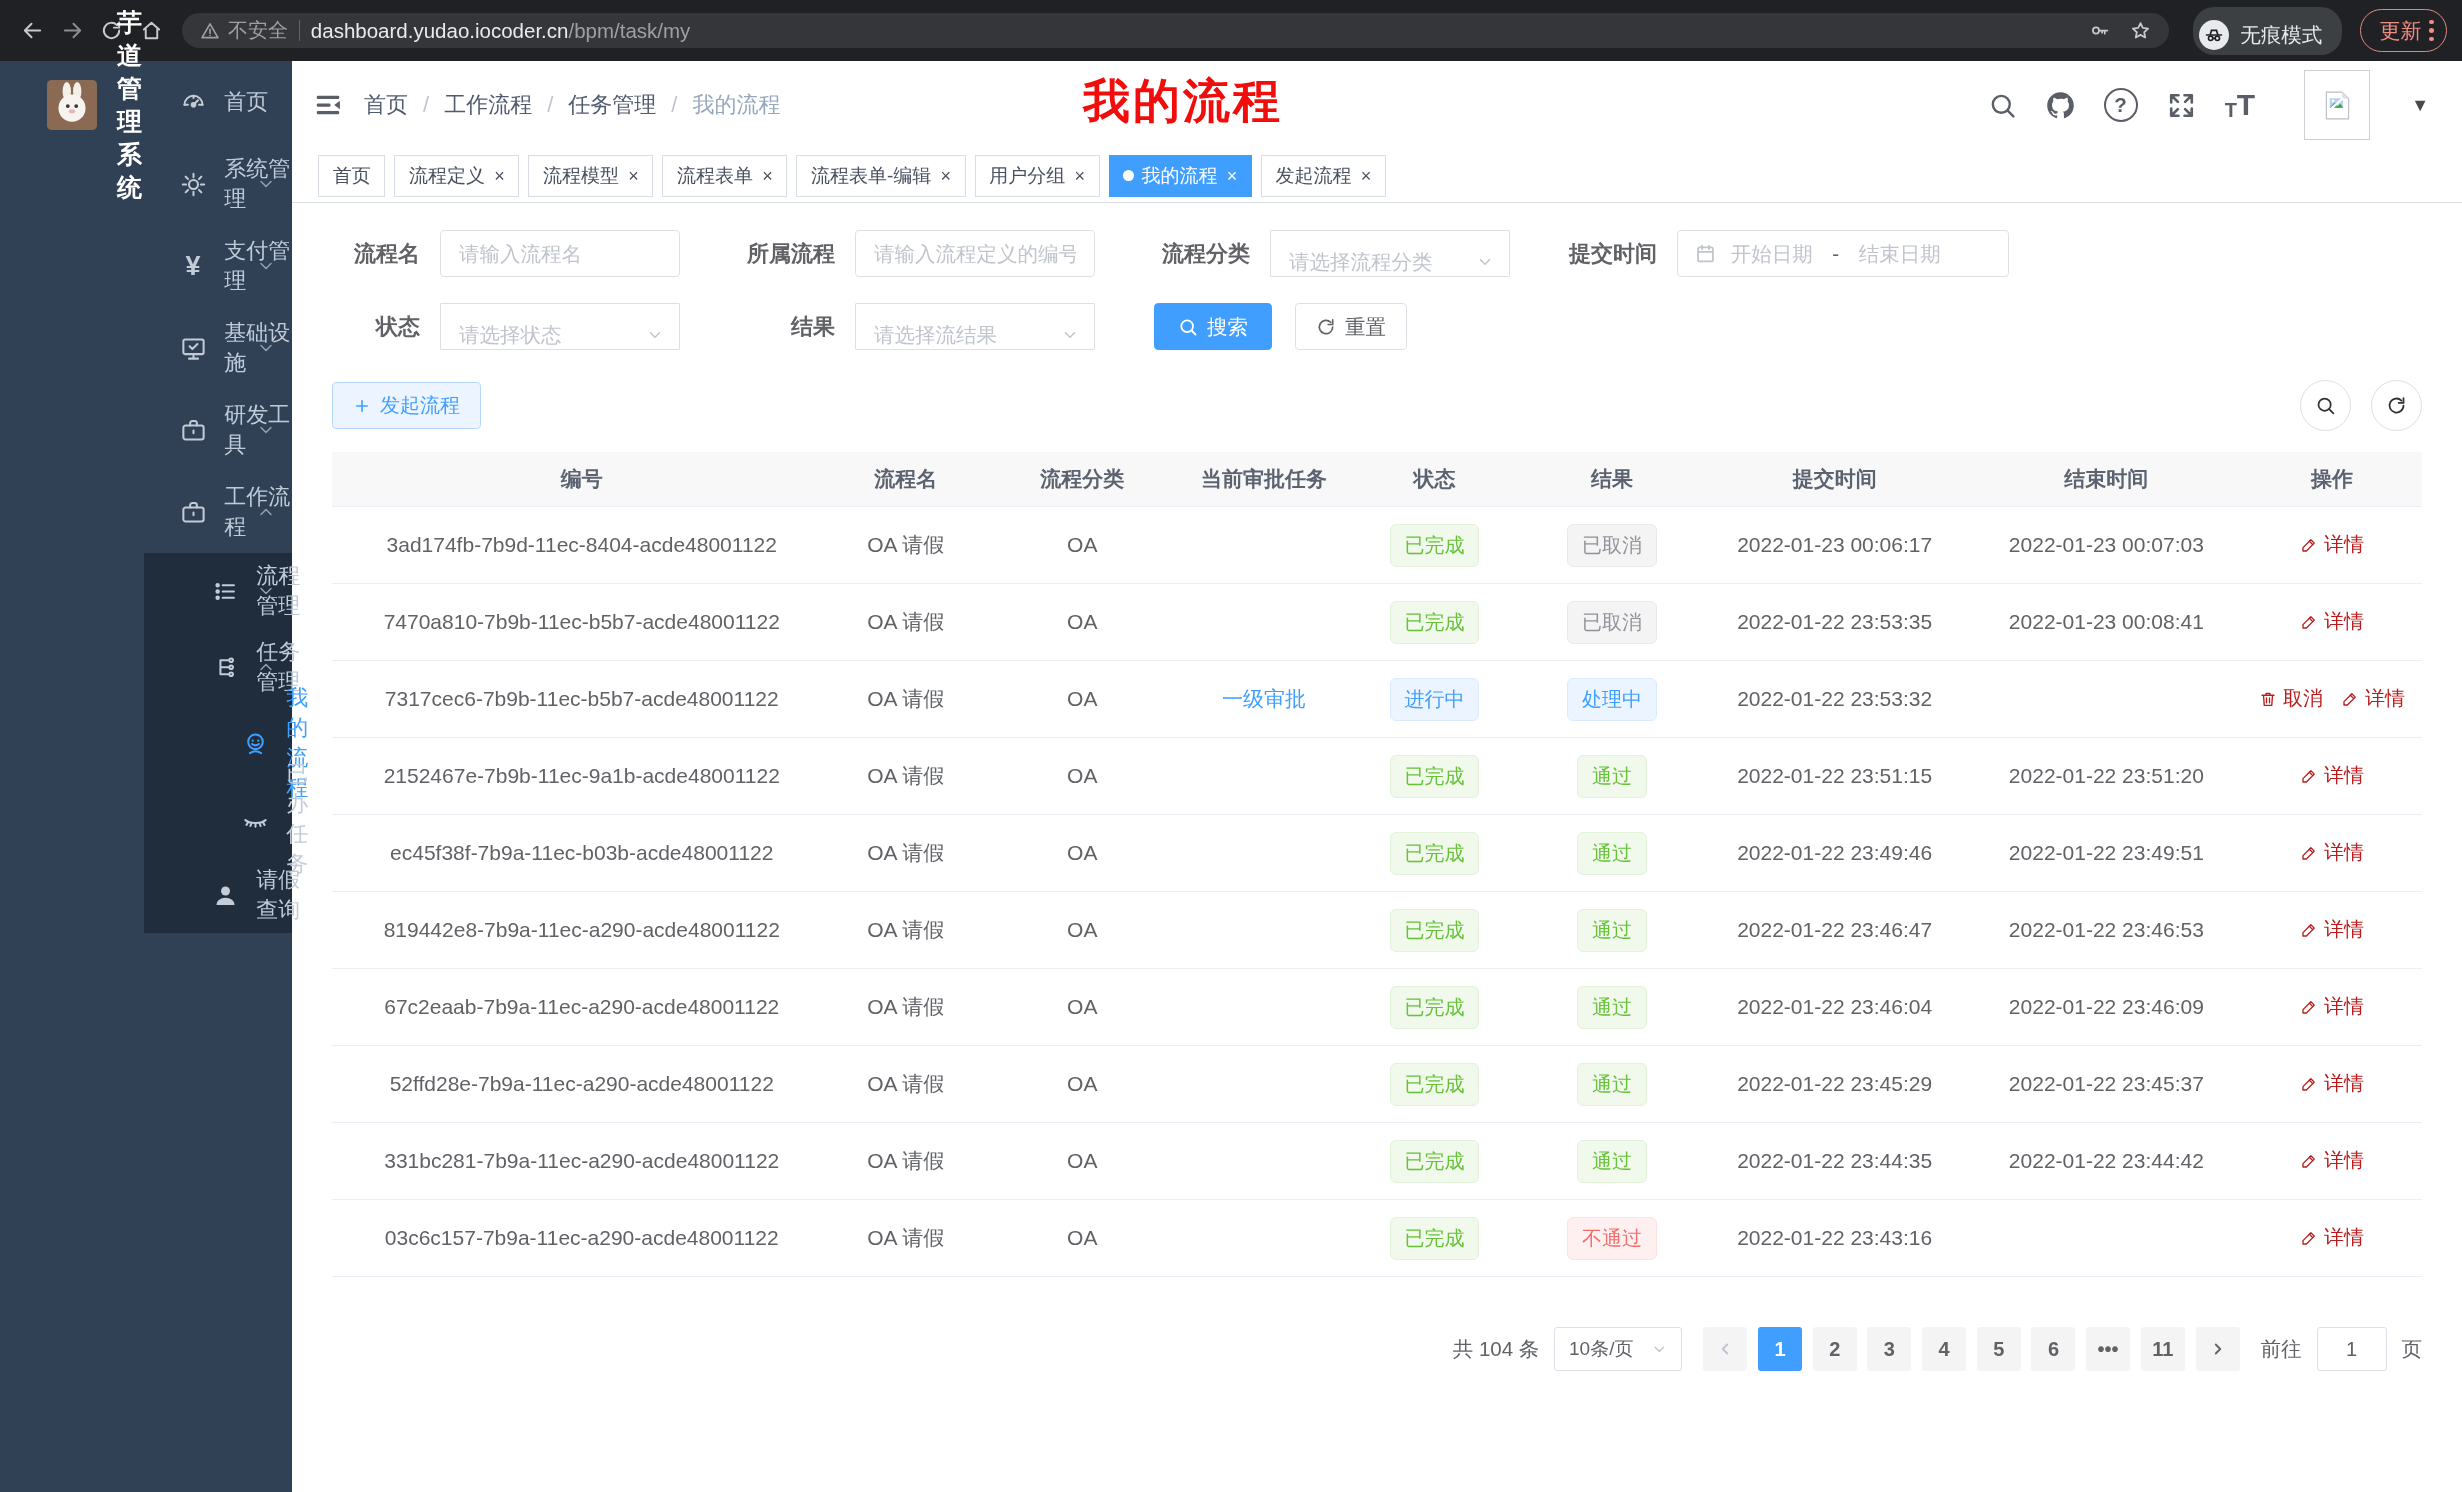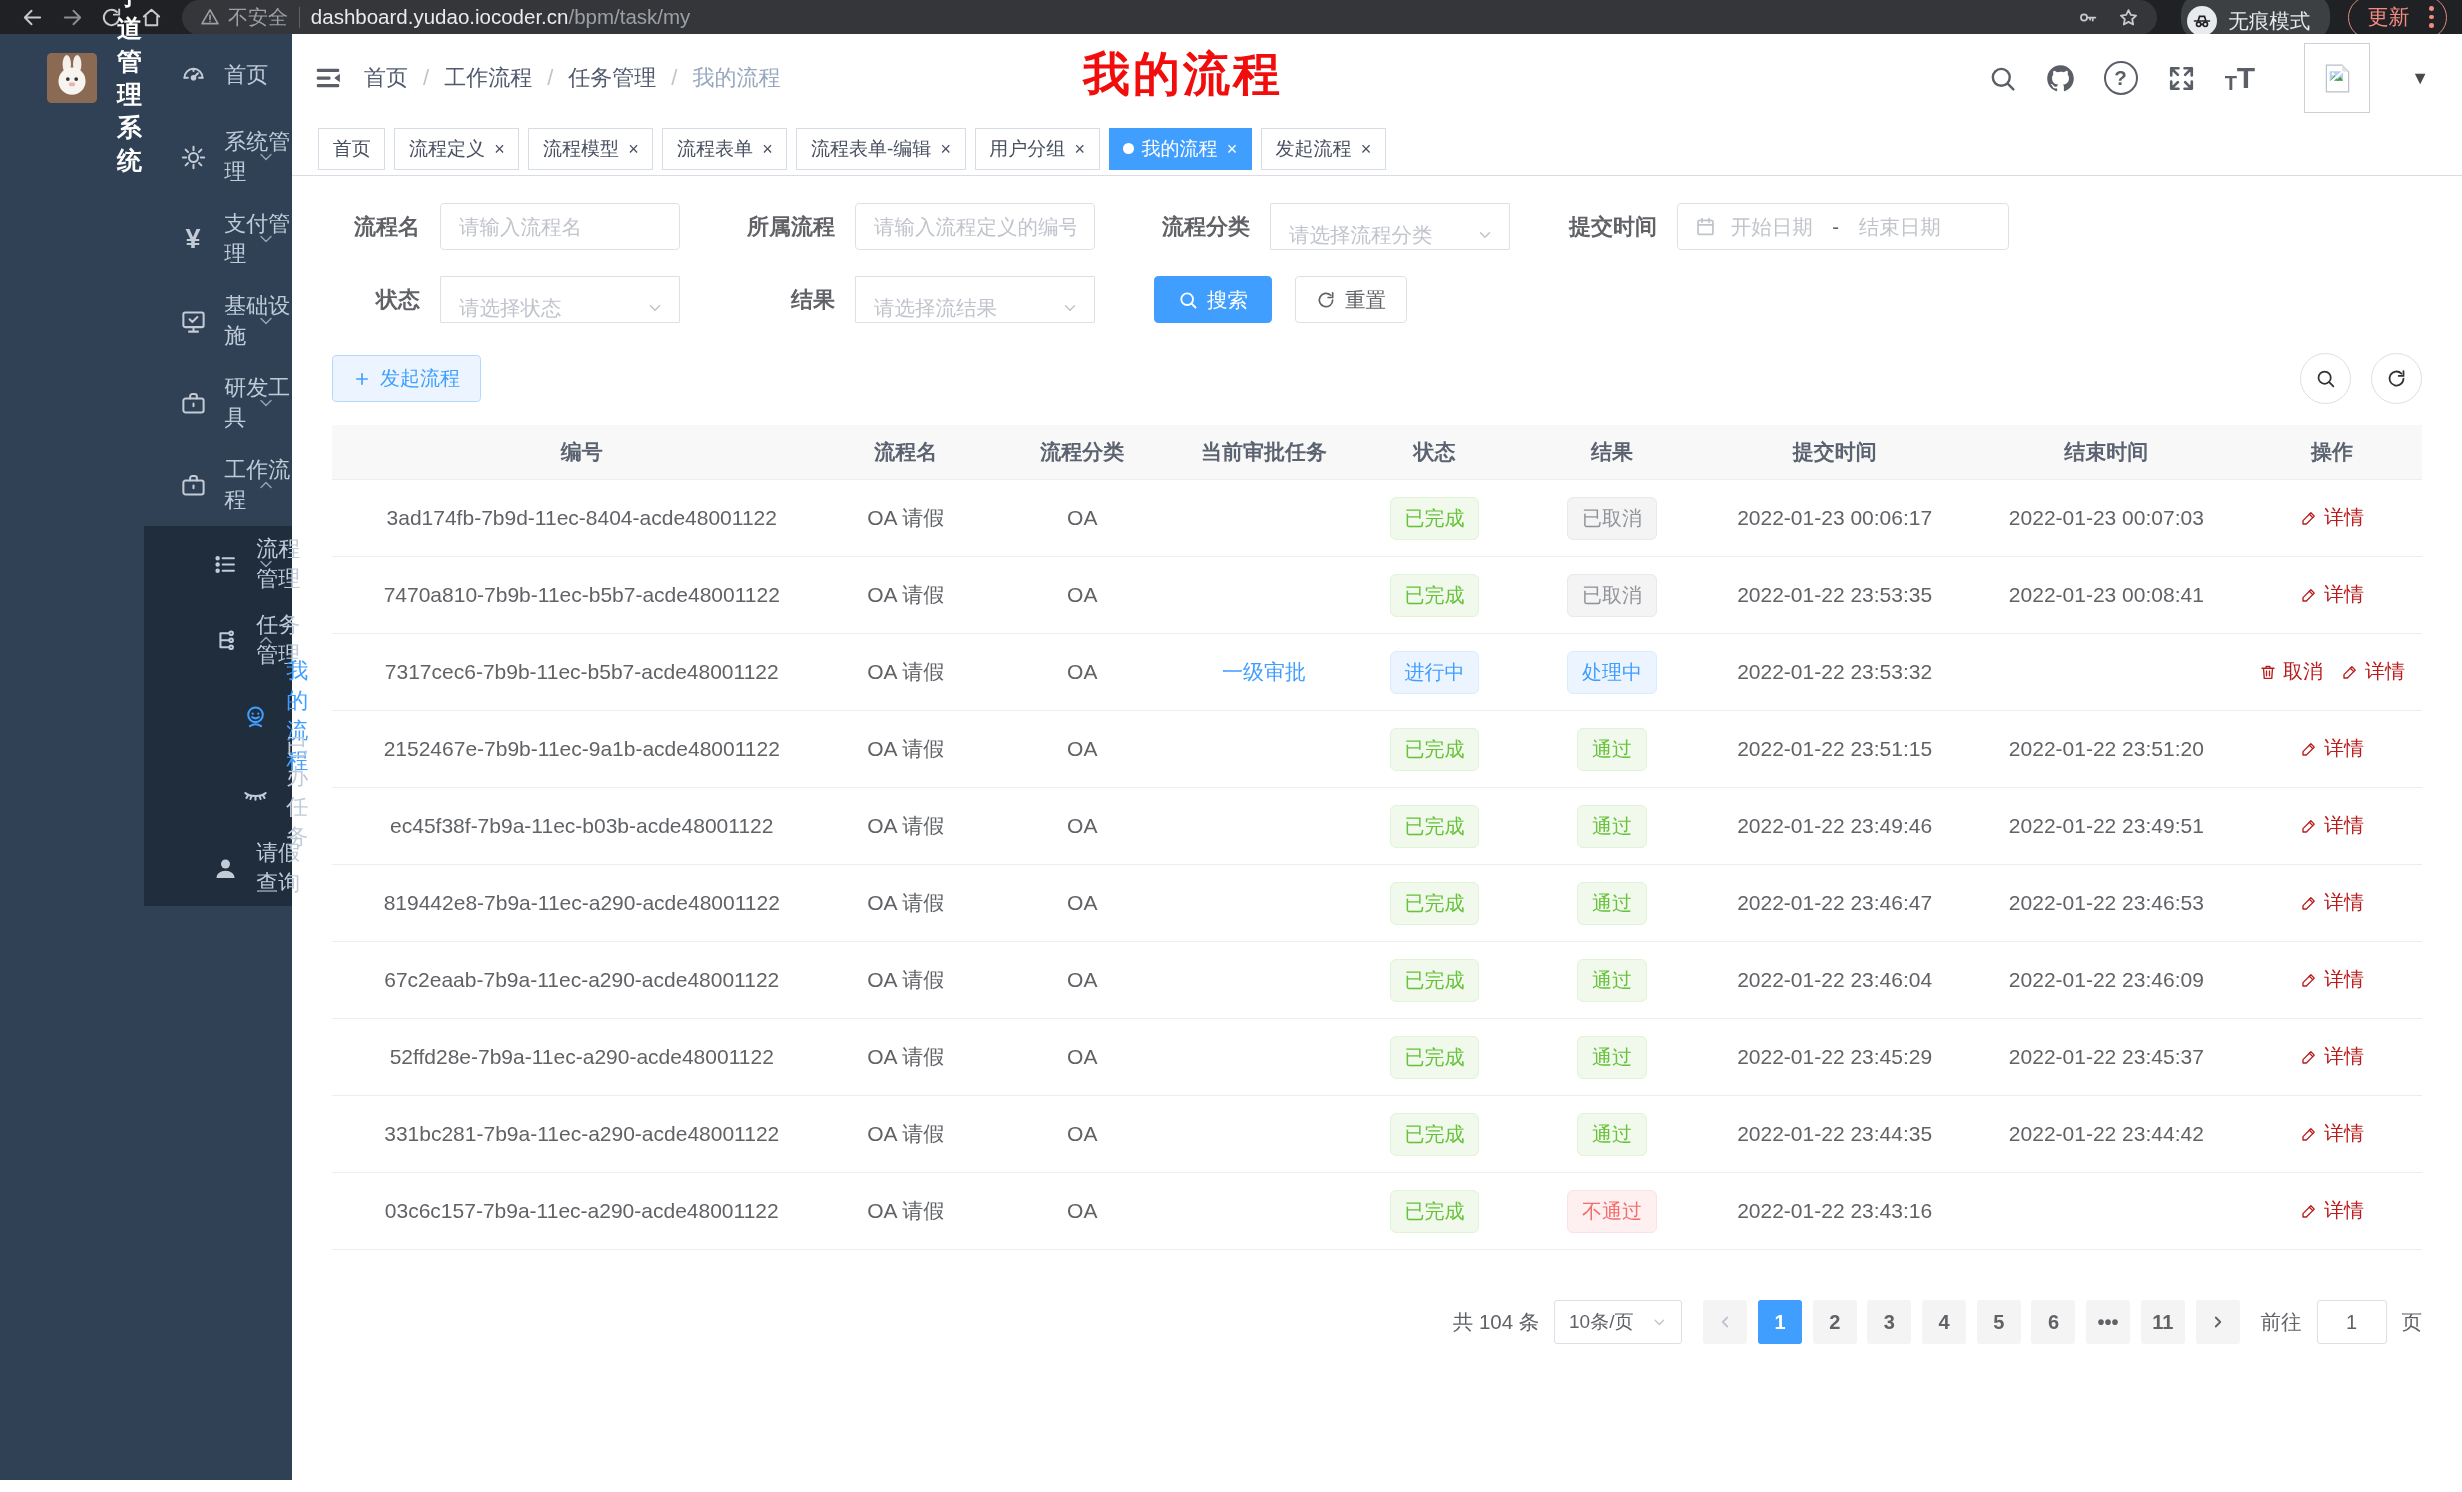--- a/index.html
+++ b/index.html
@@ -1,36 +1,36 @@
 <!DOCTYPE html>
 <html style="font-size:12px"><head>
 <meta charset="utf-8">
 <style>
   html,body{margin:0;padding:0}
   body{width:2462px;height:1493px;overflow:hidden;background:#fff;
        font-family:"Liberation Sans","DejaVu Sans",sans-serif;-webkit-font-smoothing:antialiased}
   svg{display:block}
 
   
-  .chrome{height:34px;background:#202124;display:flex;align-items:center;padding:0 15px;gap:4.6px}
+  .chrome{height:61px;background:#202124;display:flex;align-items:center;padding:0 15px;gap:4.6px}
   .nav-ic{width:35px;height:35px;border-radius:50%;display:flex;align-items:center;justify-content:center;color:#c7cacd;flex:0 0 auto}
   .nav-ic svg{width:23px;height:23px}
   .omnibox{flex:1;height:35px;background:#35363a;border-radius:18px;display:flex;align-items:center;padding:0 18px;margin:0 9px;gap:10.7px;min-width:0}
   .omni-warn{color:#9aa0a6;display:flex;align-items:center;gap:7.6px;font-size:20px}
   .omni-warn svg{width:20px;height:20px}
   .omni-sep{width:1.5px;height:21px;background:#5f6368}
   .url{font-size:20.5px;white-space:nowrap;overflow:hidden}
   .url-host{color:#e8eaed}
   .url-path{color:#9aa0a6}
   .omni-right{margin-left:auto;display:flex;align-items:center;gap:20px;color:#c7cacd}
   .omni-right svg{width:21px;height:21px}
   .incog{display:flex;align-items:center;gap:10.7px;background:#3c4043;border-radius:21px;height:40px;padding:8px 20px 0 6px;color:#e8eaed;font-size:20.5px;margin-left:10.7px;flex:0 0 auto}
   .incog-circle{width:30px;height:30px;border-radius:50%;background:#e8eaed;color:#202124;display:flex;align-items:center;justify-content:center}
   .incog-circle svg{width:20px;height:20px}
-  .update{display:flex;align-items:center;gap:20px;border:1.5px solid #e2897f;border-radius:23px;height:41px;padding:0 12px 0 18px;color:#f28b82;font-size:21px;margin-left:13.7px;flex:0 0 auto}
+  .update{display:flex;align-items:center;gap:8px;border:1.5px solid #e2897f;border-radius:23px;height:41px;padding:0 12px 0 18px;color:#f28b82;font-size:21px;margin-left:13.7px;flex:0 0 auto}
   .vdots{display:flex;flex-direction:column;gap:3.8px}
   .vdots i{width:4.6px;height:4.6px;border-radius:50%;background:#f28b82}
 
   
   .app{display:flex;height:1446px}
   .sidebar{width:292px;background:#304156;display:flex;flex:0 0 auto}
   .logo{height:88px;display:flex;align-items:center;gap:20px;padding-left:47px}
   .logo-img{width:50px;height:50px;border-radius:4.6px;overflow:hidden;flex:0 0 auto}
   .logo-img svg{width:50px;height:50px}
   .logo-title{color:#fff;font-size:25px;font-weight:bold;letter-spacing:1.5px}

